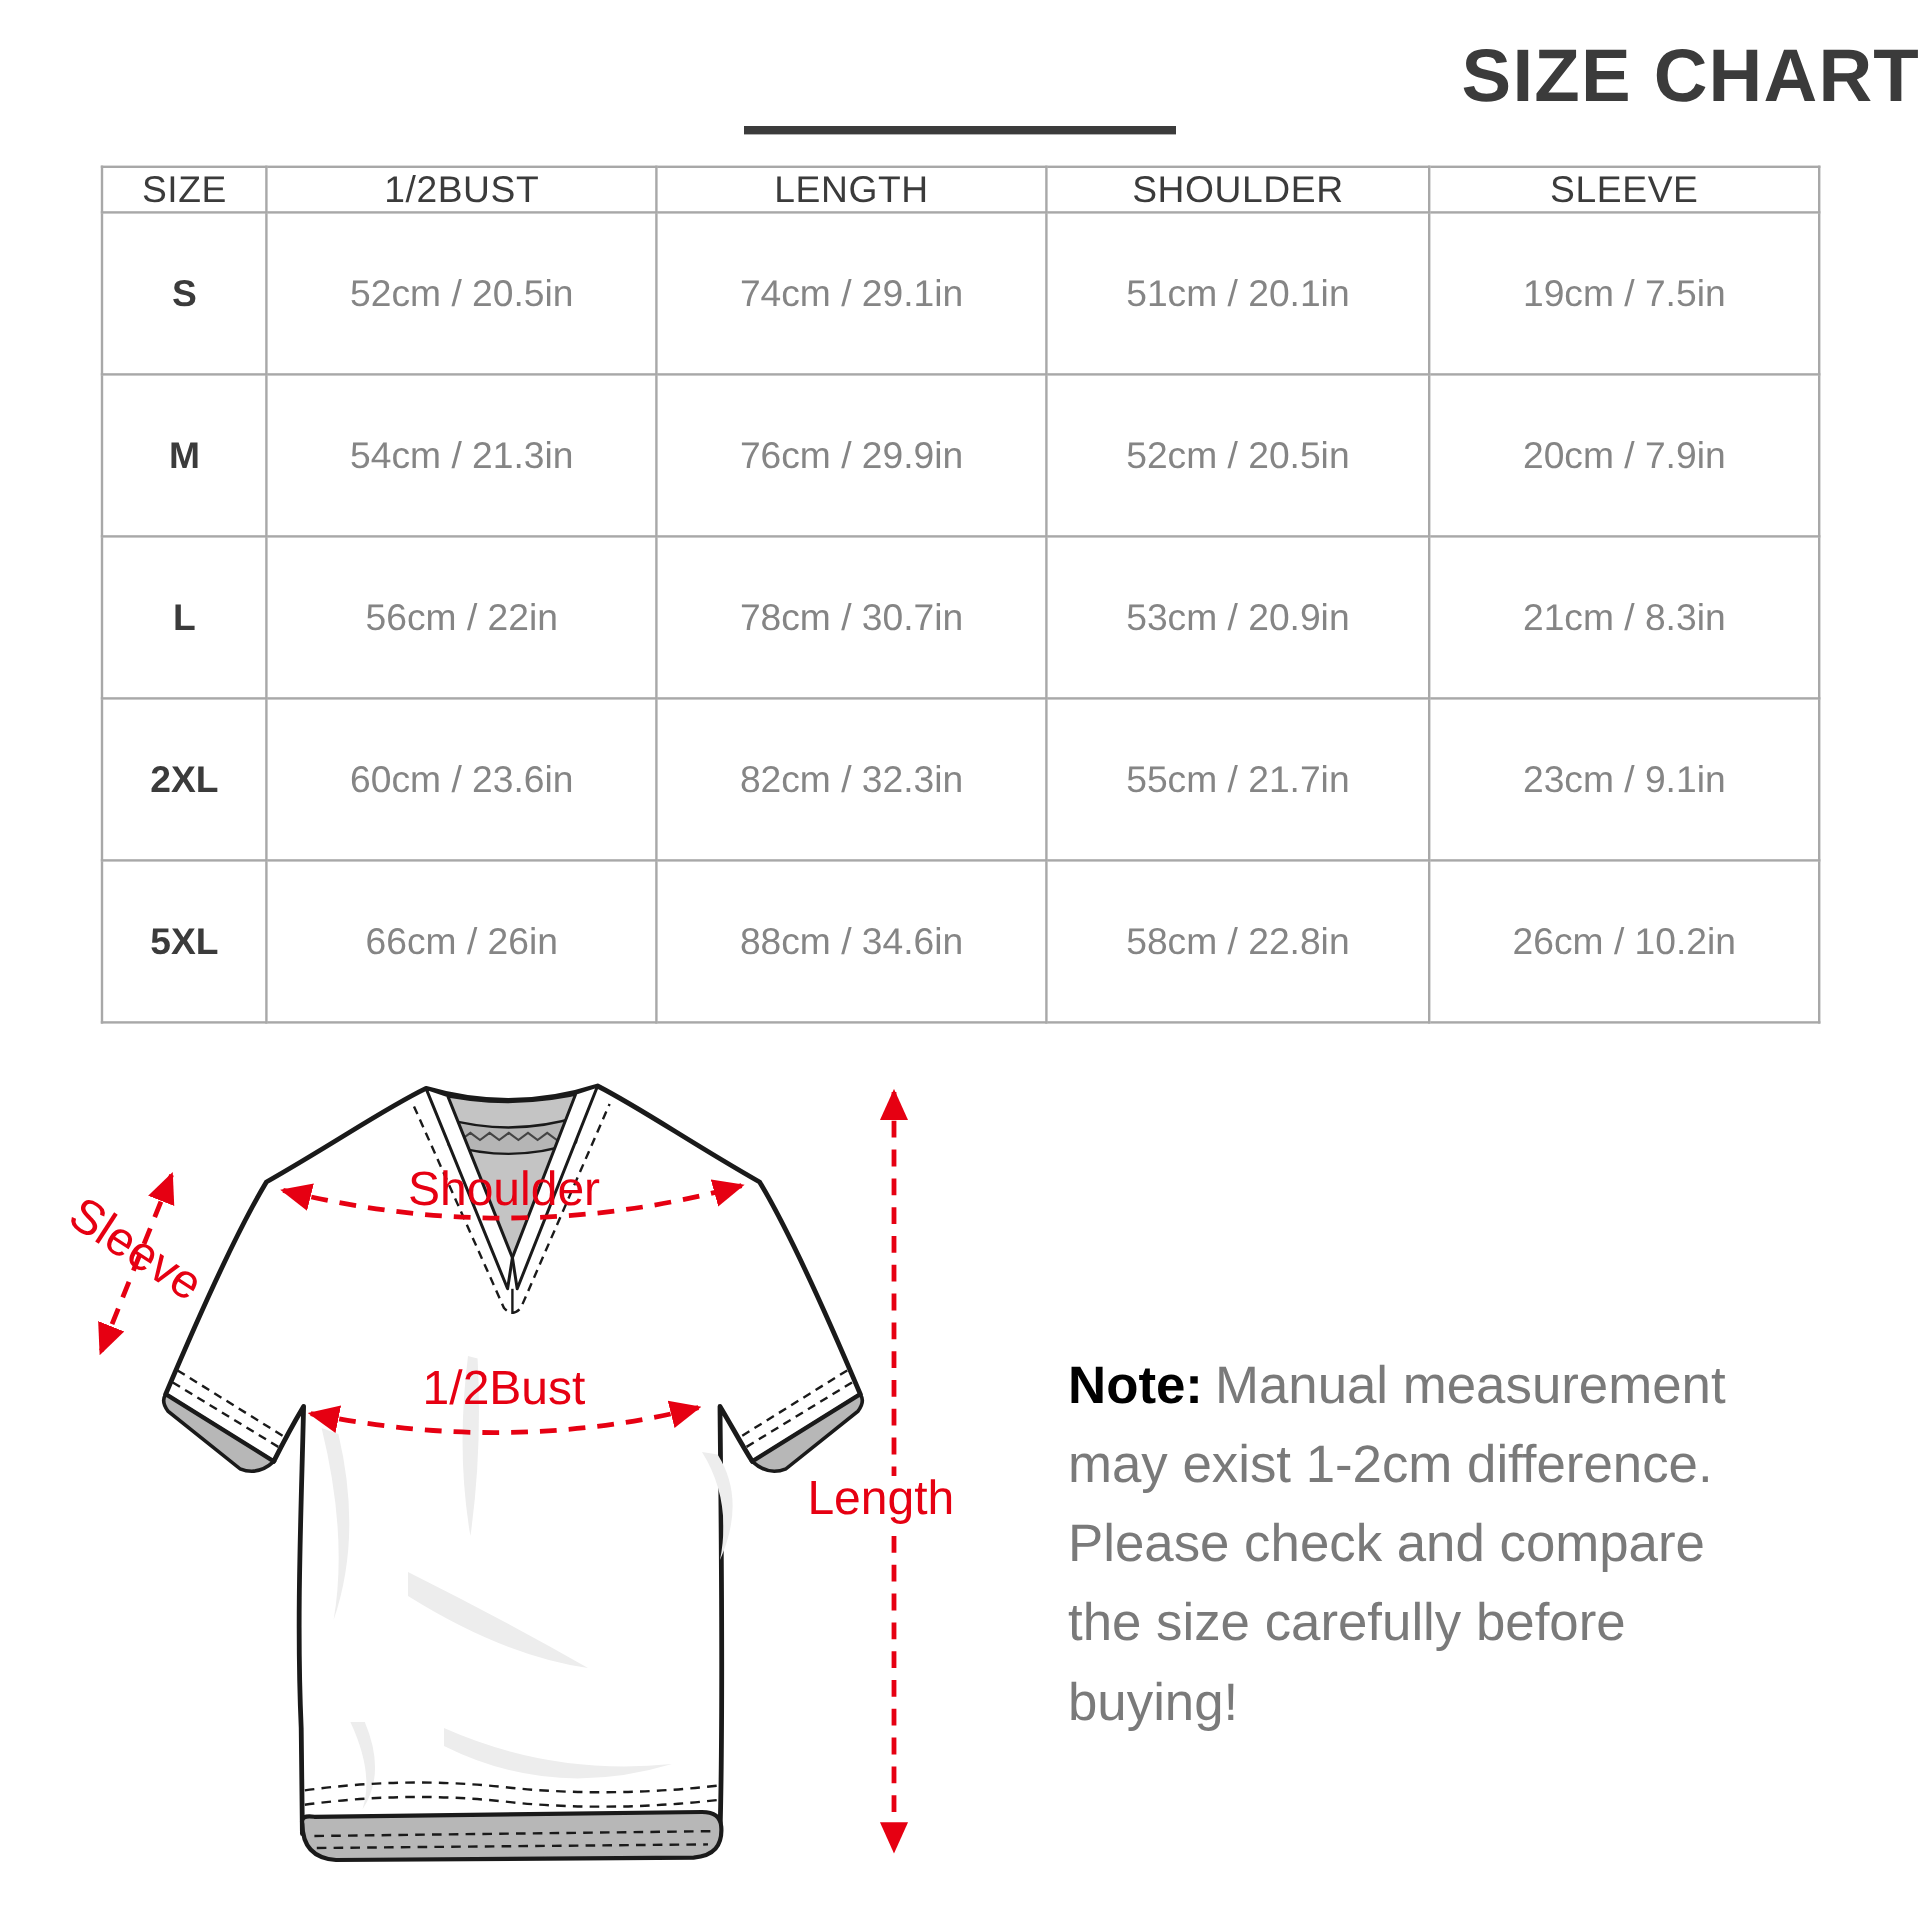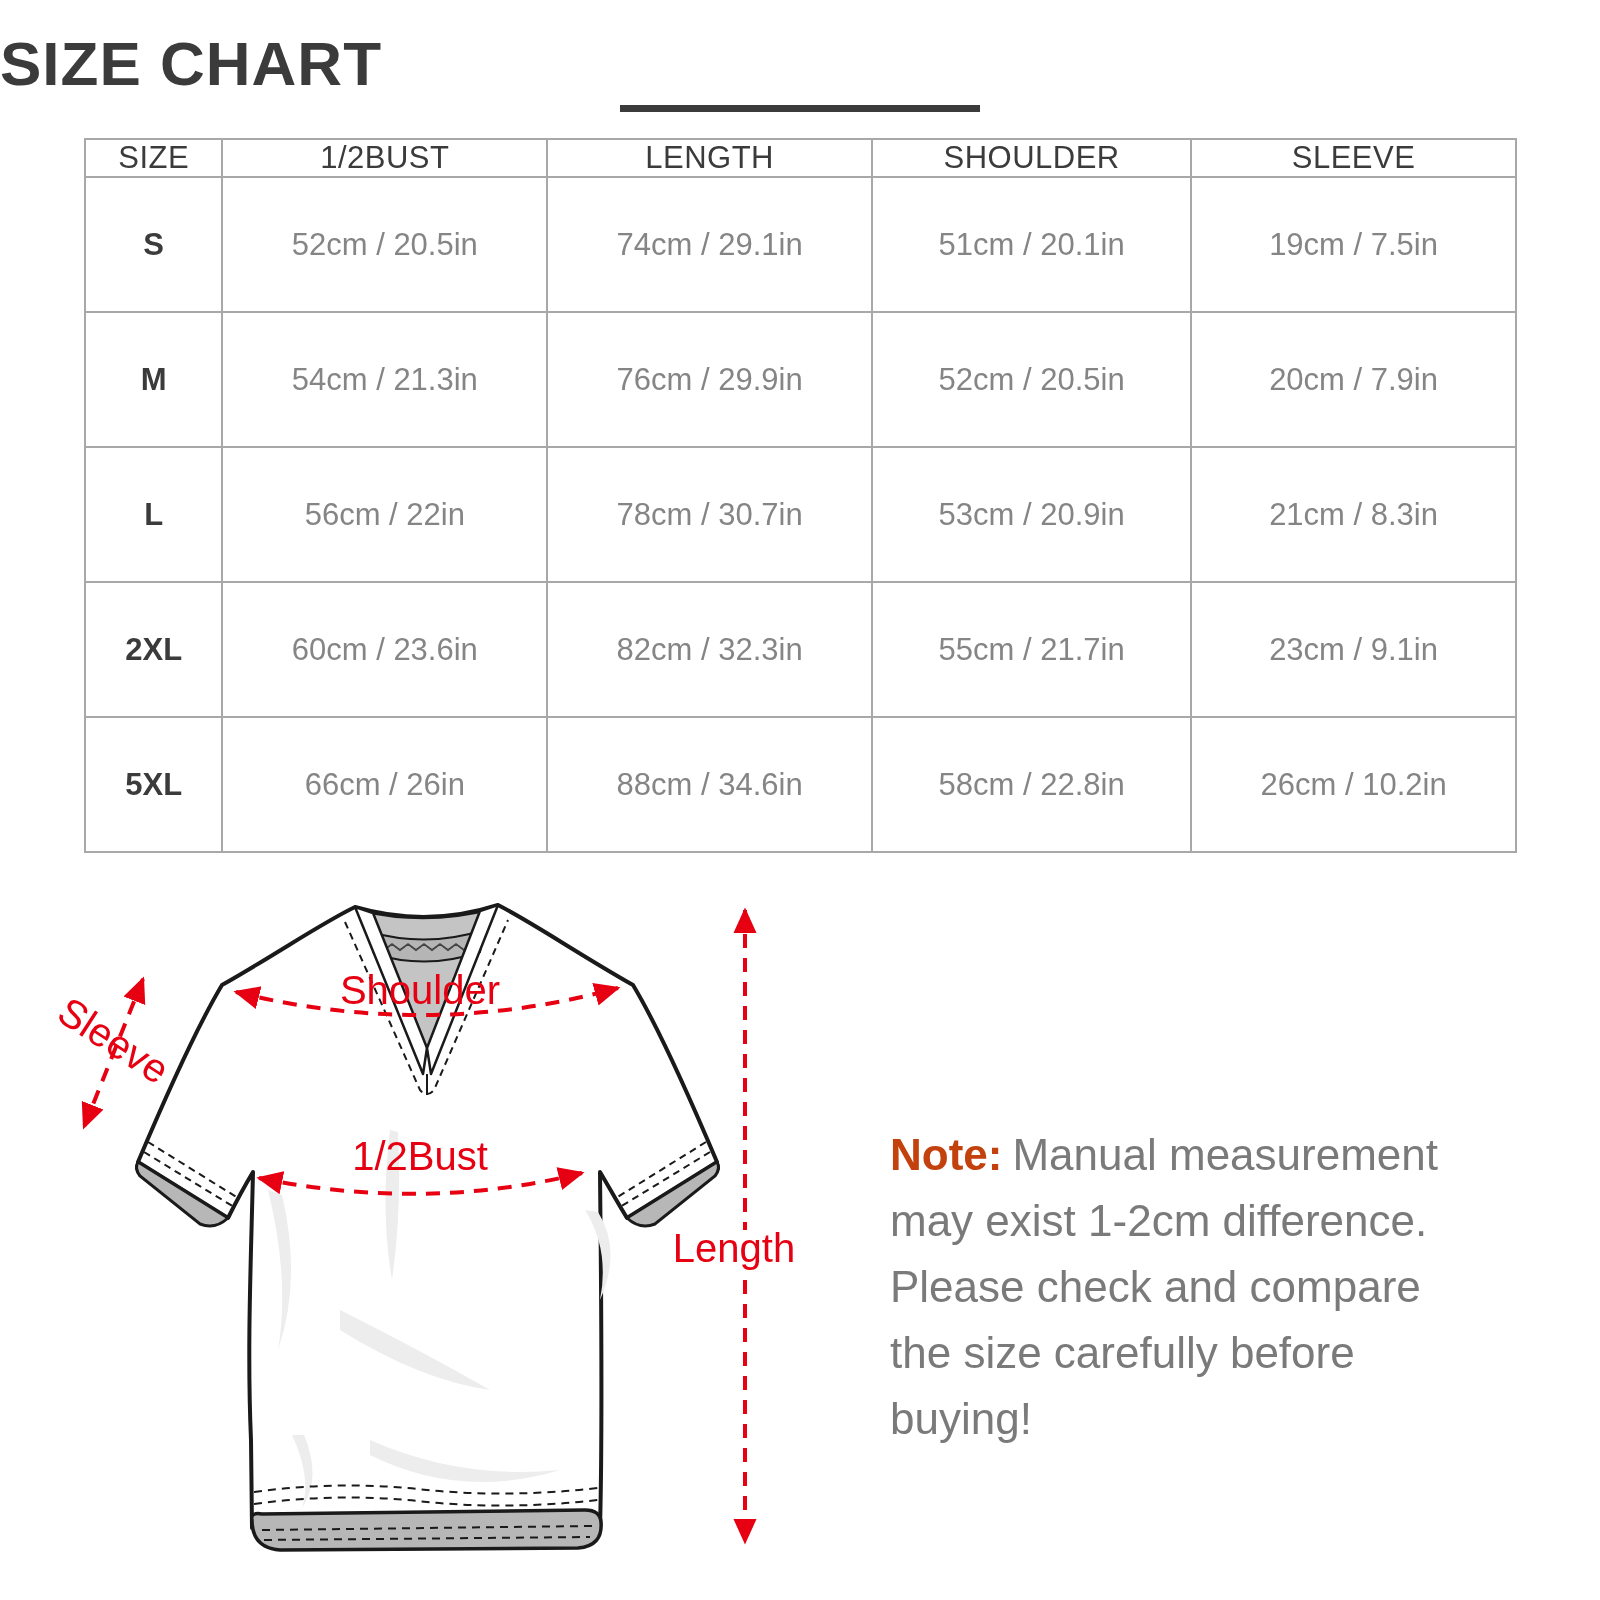--- a/index.html
+++ b/index.html
@@ -8,21 +8,21 @@
     --dark-text:#3b3b3b;
     --cell-text:#858585;
     --note-text:#7a7a7a;
   }
   html,body{margin:0;padding:0;background:#fff;}
   .canvas{
     position:relative;width:1600px;height:1600px;background:#ffffff;overflow:hidden;
     font-family:"Liberation Sans","DejaVu Sans",sans-serif;
   }
   
-  .title-wrap{position:absolute;left:0;top:28px;width:100%;text-align:left;}
+  .title-wrap{position:absolute;left:0;top:28px;width:100%;text-align:right;}
   .page-title{
     display:inline-block;margin:0;font-size:62px;font-weight:bold;
     color:var(--dark-text);letter-spacing:1px;line-height:1.15;
   }
   .title-underline{width:360px;height:7px;background:var(--dark-text);margin:6px auto 0 auto;}
   
   table.size-table{
     position:absolute;left:84px;top:138px;width:1433px;height:715px;
     border-collapse:collapse;table-layout:fixed;
   }
@@ -34,21 +34,21 @@
   table.size-table td{font-size:31px;color:var(--cell-text);font-weight:normal;}
   table.size-table td.size-col{font-weight:bold;color:var(--dark-text);}
   
   .tshirt-svg{position:absolute;left:40px;top:880px;width:800px;height:720px;}
   .red-label{fill:var(--accent-red);font-family:"Liberation Sans","DejaVu Sans",sans-serif;font-size:40px;}
   
   .note{
     position:absolute;left:890px;top:1122px;width:585px;
     font-size:44px;line-height:66px;color:var(--note-text);
   }
-  .note-label{font-weight:bold;color:#c2410c;margin-right:10px;}
+  .note-label{font-weight:bold;color:#000000;margin-right:10px;}
 </style>
 </head>
 <body>
 
 <div class="canvas">
 
   <div class="title-wrap">
     <h1 class="page-title">SIZE CHART</h1>
     <div class="title-underline"></div>
   </div>

